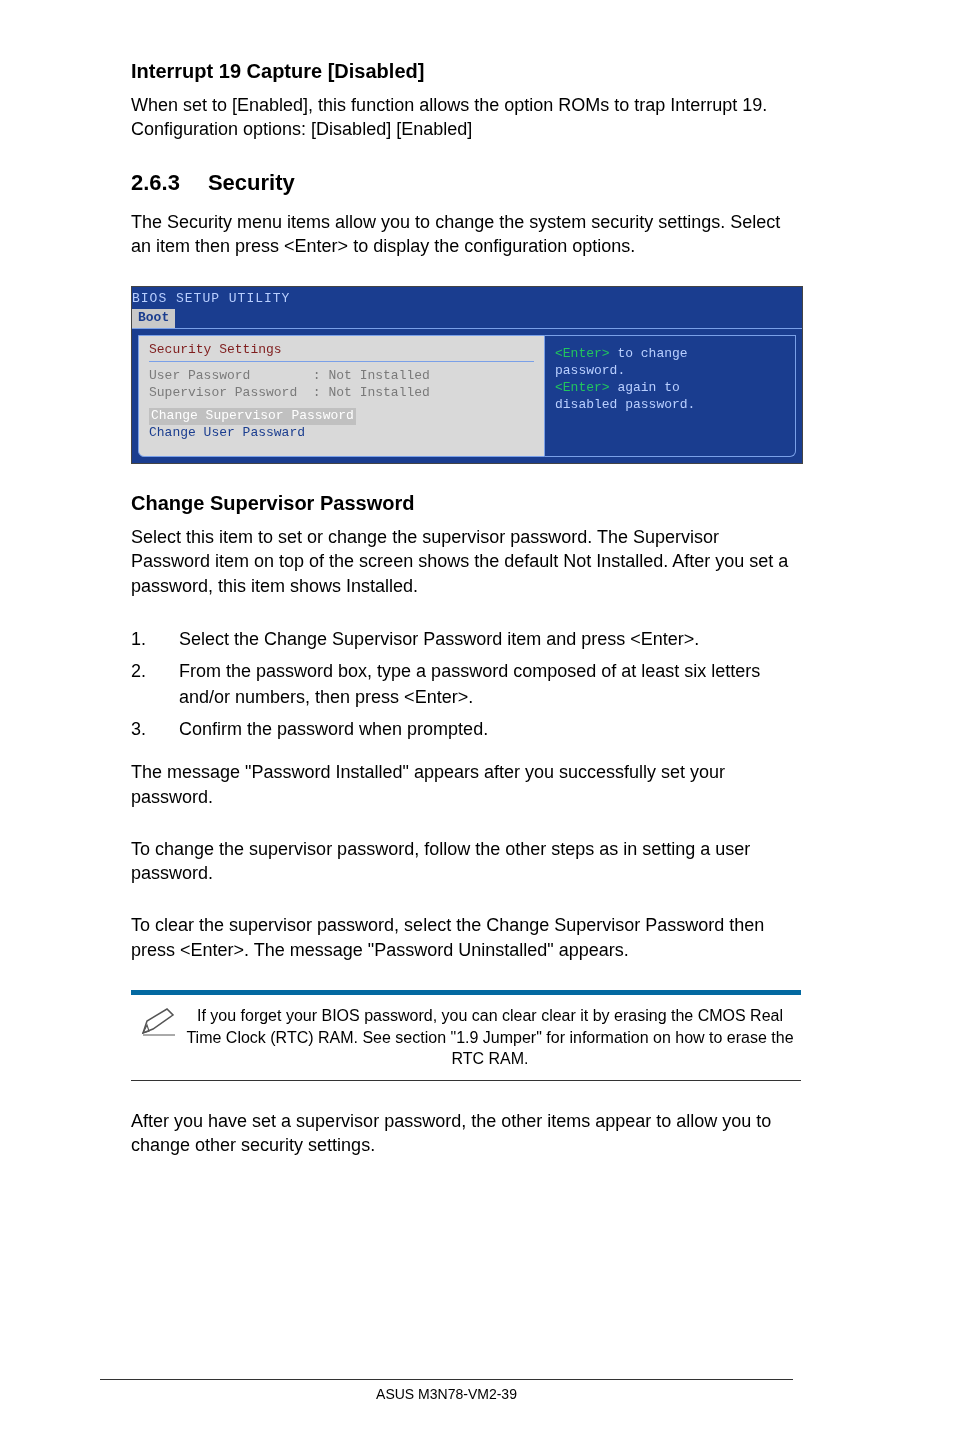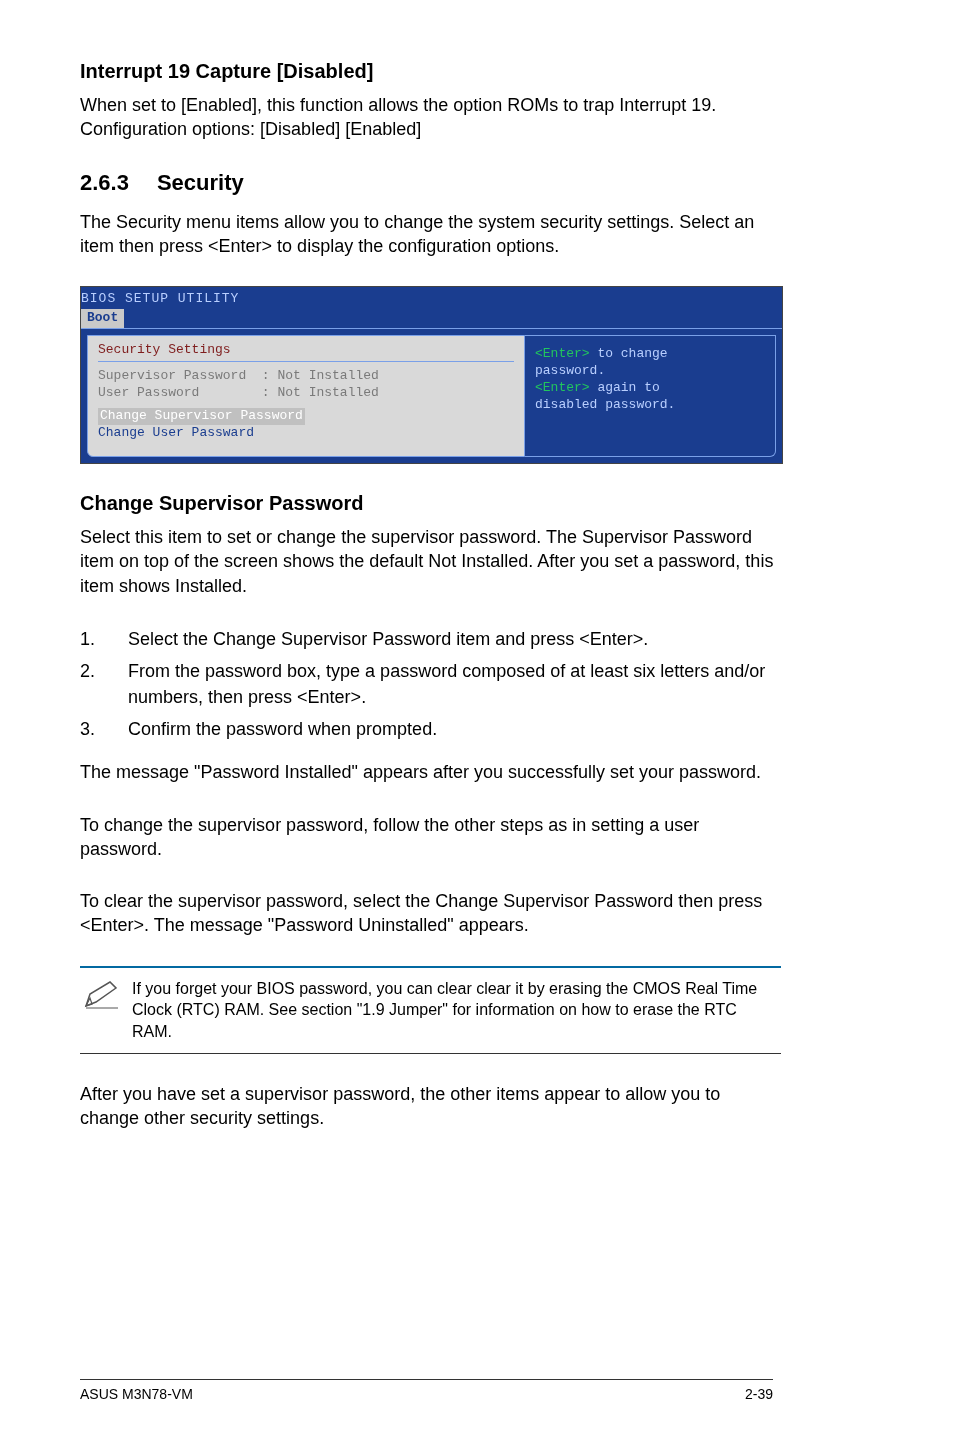--- a/index.html
+++ b/index.html
@@ -6,22 +6,23 @@
     margin: 0;
     padding: 0;
     background: #ffffff;
     font-family: Arial, Helvetica, sans-serif;
     color: #000000;
   }
   .page {
     width: 861px;
     min-height: 1438px;
     box-sizing: border-box;
-    padding: 60px 80px 40px 80px;
+    padding: 60px 80px 40px 111px;
     position: relative;
+    margin-left: 20px;
   }
   .h-sub {
     font-weight: bold;
     font-size: 20px;
     margin: 0 0 10px 0;
   }
   .body-text {
     font-size: 18px;
     line-height: 1.35;
     margin: 0 0 28px 0;
@@ -123,45 +124,46 @@
   .list-num {
     width: 48px;
     flex: 0 0 auto;
   }
   .list-txt {
     flex: 1 1 auto;
   }
   .note-row {
     display: flex;
     align-items: flex-start;
-    border-top: 2px solid #0369a1;
+    border-top: 5px solid #0369a1;
     border-bottom: 1px solid #333;
     padding: 10px 4px;
     margin: 6px 0 28px 0;
+    text-align: center;
   }
   .note-icon {
     width: 48px;
     flex: 0 0 auto;
     padding-top: 2px;
   }
   .note-text {
     flex: 1 1 auto;
     font-size: 16px;
     line-height: 1.35;
   }
   .footer {
     position: absolute;
     bottom: 36px;
     left: 80px;
     right: 88px;
     border-top: 1px solid #333;
     padding-top: 6px;
     font-size: 14px;
     display: flex;
-    justify-content: space-between;
+    justify-content: center;
   }
   .curve-shadow {
     height: 6px;
     background: #1a3d8f;
   }
 </style>
 </head>
 <body>
 
 <div class="page">
@@ -178,24 +180,24 @@
     <div class="bios-title-row">
       <span class="bios-title-main">BIOS SETUP UTILITY</span><br>
       <span class="bios-tab">Boot</span>
     </div>
     <div class="bios-body">
       <div class="bios-left">
         <div class="bios-left-inner">
           <div class="bios-heading">Security Settings</div>
           <div class="bios-underline"></div>
           <div class="bios-gray">
-            <span>Supervisor Password</span>&nbsp;&nbsp;<span>: Not Installed</span>
+            <span>User Password</span>&nbsp;&nbsp;&nbsp;&nbsp;&nbsp;&nbsp;&nbsp;&nbsp;<span>: Not Installed</span>
           </div>
           <div class="bios-gray">
-            <span>User Password</span>&nbsp;&nbsp;&nbsp;&nbsp;&nbsp;&nbsp;&nbsp;&nbsp;<span>: Not Installed</span>
+            <span>Supervisor Password</span>&nbsp;&nbsp;<span>: Not Installed</span>
           </div>
           <div style="height:6px"></div>
           <div><span class="bios-sel">Change Supervisor Password</span></div>
           <div style="color:#1a3d8f">Change User Passward</div>
         </div>
       </div>
       <div class="bios-right">
         <span class="bios-strong">&lt;Enter&gt;</span><span> to change</span><br>
         <span>password.</span><br>
         <span class="bios-strong">&lt;Enter&gt;</span><span> again to</span><br>

